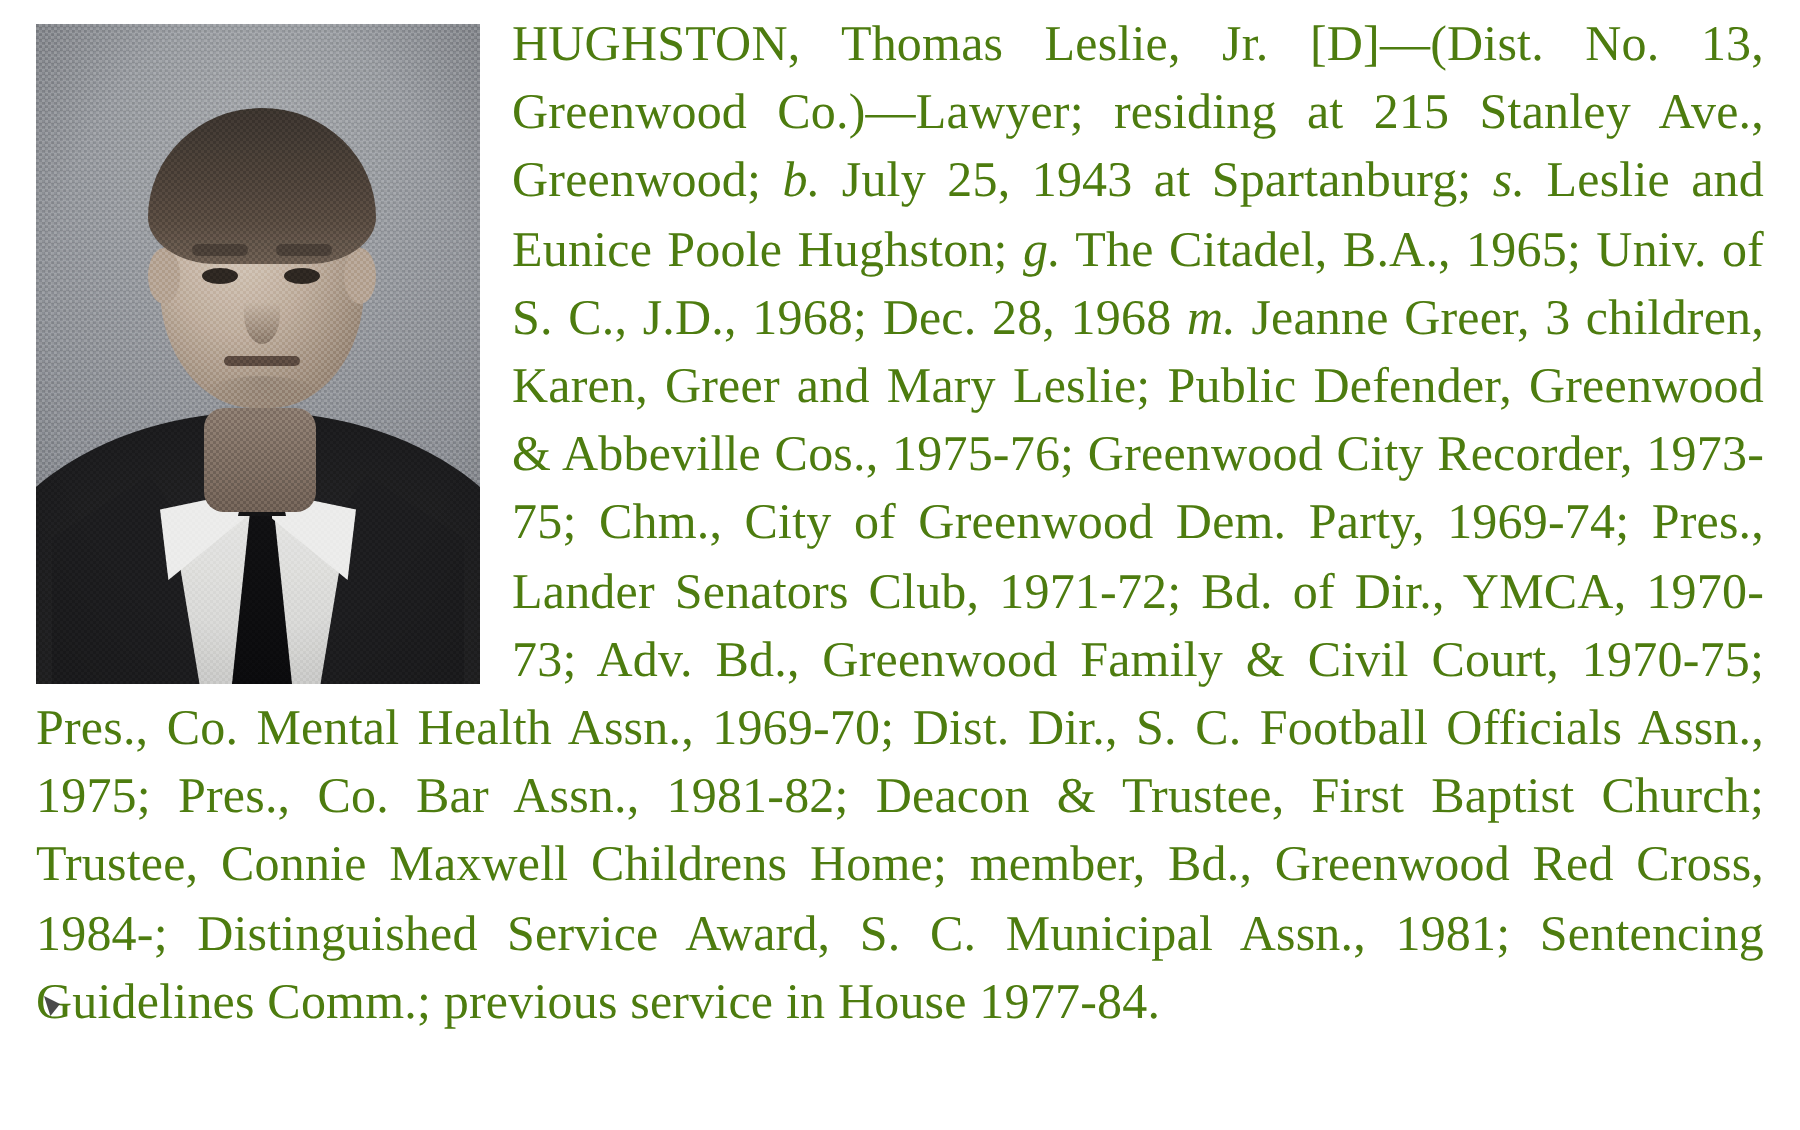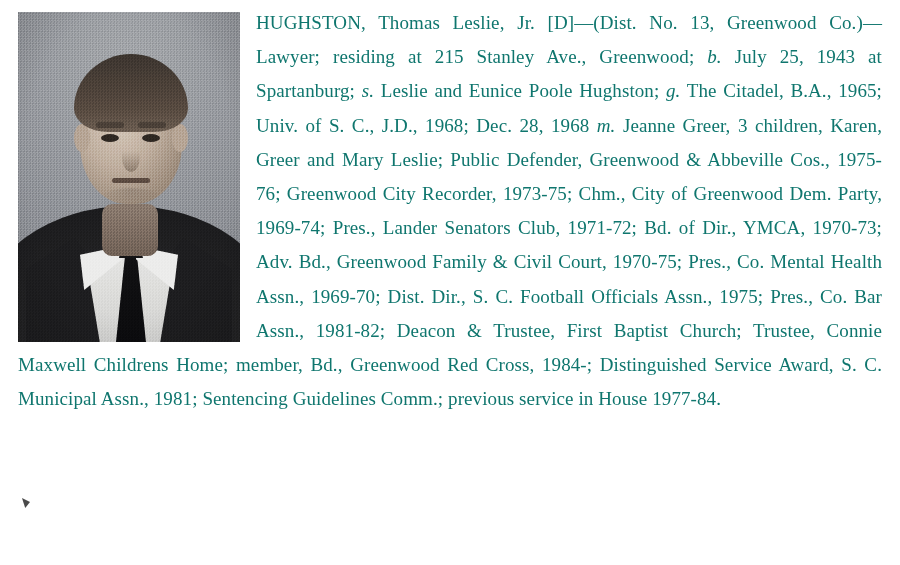--- a/index.html
+++ b/index.html
@@ -14,25 +14,25 @@
     background: #ffffff;
     overflow: hidden;
     font-family: "Liberation Serif", serif;
   }
   #entry {
     position: absolute;
     left: 18px;
     top: 6px;
     width: 864px;
     font-family: "Liberation Serif", serif;
-    font-size: 19px;
+    font-size: 25px;
     line-height: 34.2px;
     text-align: justify;
     text-justify: inter-word;
-    color: #0f766e;
+    color: #4d7c0f;
     letter-spacing: 0.1px;
   }
   #portrait {
     float: left;
     width: 222px;
     height: 330px;
     margin: 6px 16px 2px 0px;
     position: relative;
     background: #8f9296;
     overflow: hidden;

